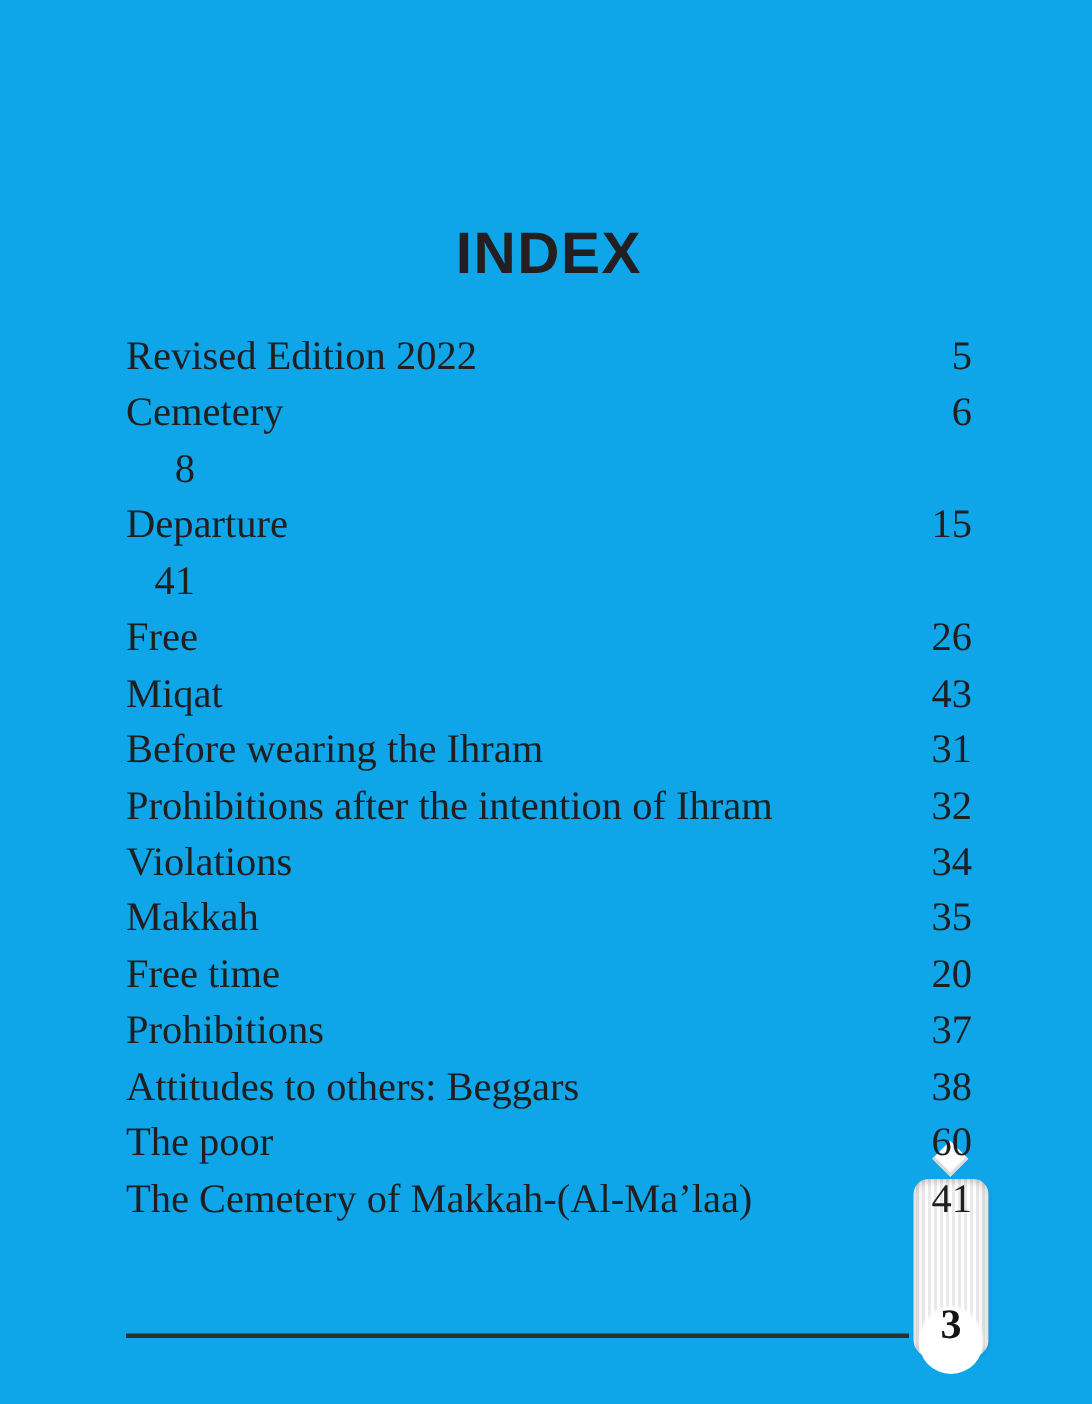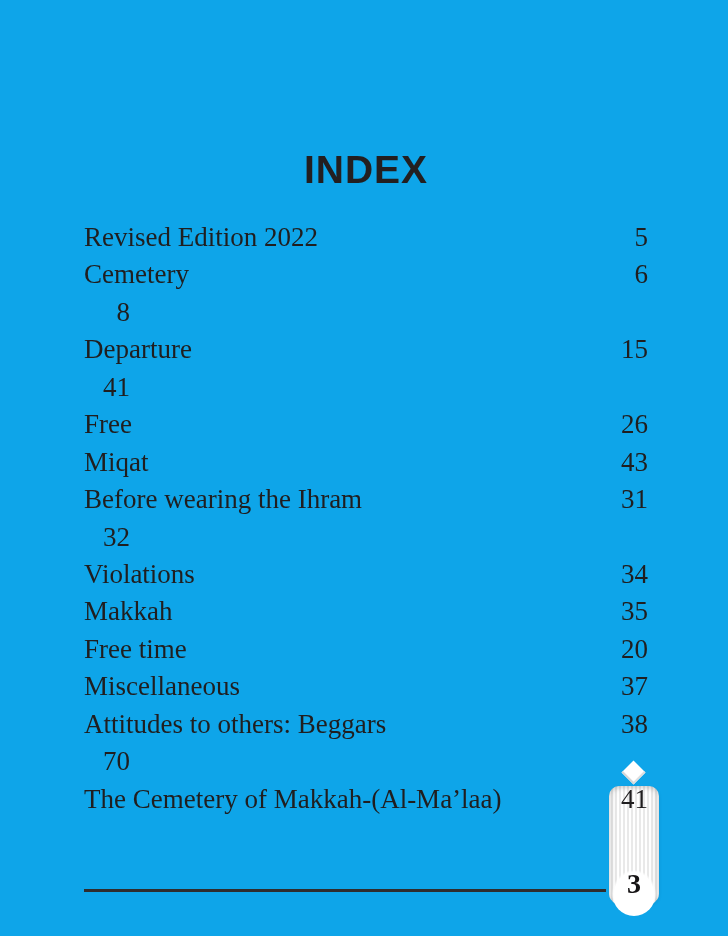--- a/index.html
+++ b/index.html
@@ -155,50 +155,52 @@
       <span class="label">Miqat</span>
       <span class="num">43</span>
     </div>
 
     <div class="row">
       <span class="label">Before wearing the Ihram</span>
       <span class="num">31</span>
     </div>
 
     <div class="row">
+      <span class="label">Prohibitions after the intention of Ihram</span>
       <span class="num">32</span>
     </div>
 
     <div class="row">
       <span class="label">Violations</span>
       <span class="num">34</span>
     </div>
 
     <div class="row">
       <span class="label">Makkah</span>
       <span class="num">35</span>
     </div>
 
     <div class="row">
       <span class="label">Free time</span>
       <span class="num">20</span>
     </div>
 
     <div class="row">
-      <span class="label">Miscellaneous</span>
+      <span class="label">Prohibitions</span>
       <span class="num">37</span>
     </div>
 
     <div class="row">
       <span class="label">Attitudes to others: Beggars</span>
       <span class="num">38</span>
     </div>
 
     <div class="row">
-      <span class="num">70</span>
+      <span class="label">The poor</span>
+      <span class="num">60</span>
     </div>
 
     <div class="row">
       <span class="label">The Cemetery of Makkah-(Al-Ma’laa)</span>
       <span class="num">41</span>
     </div>
   </div>
 
   <span class="notch"></span>
   <div class="ribbon"></div>

